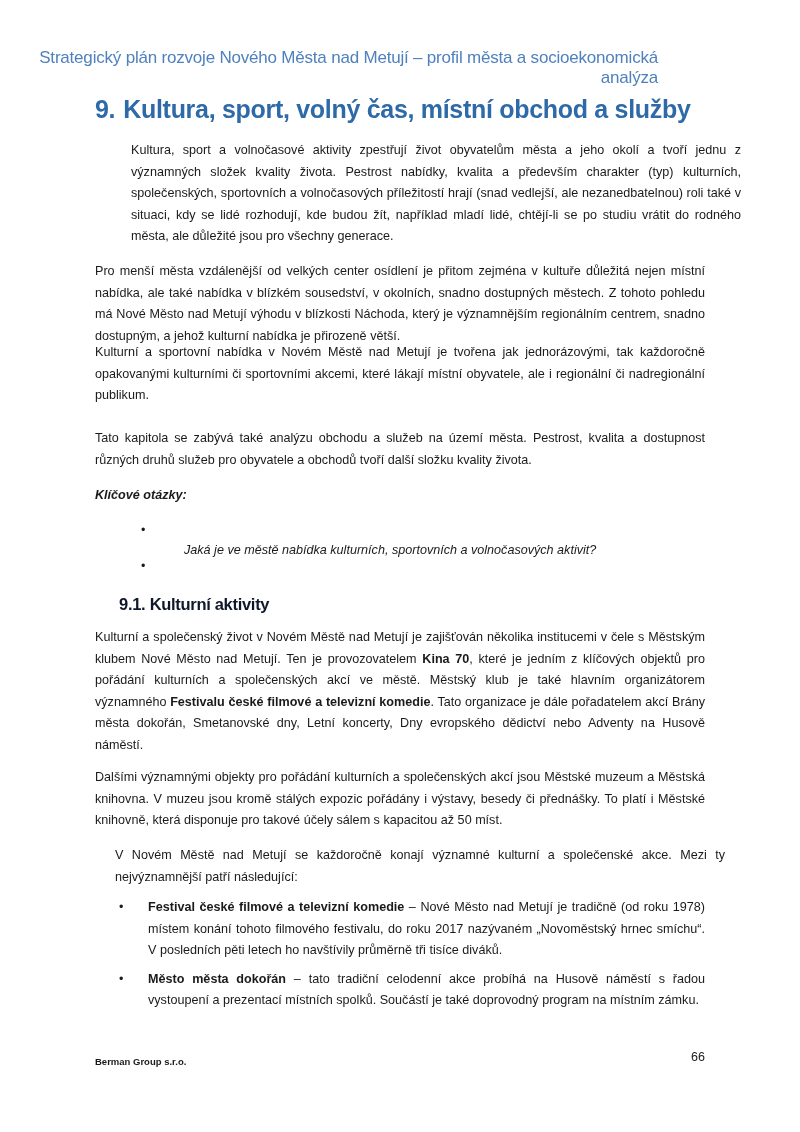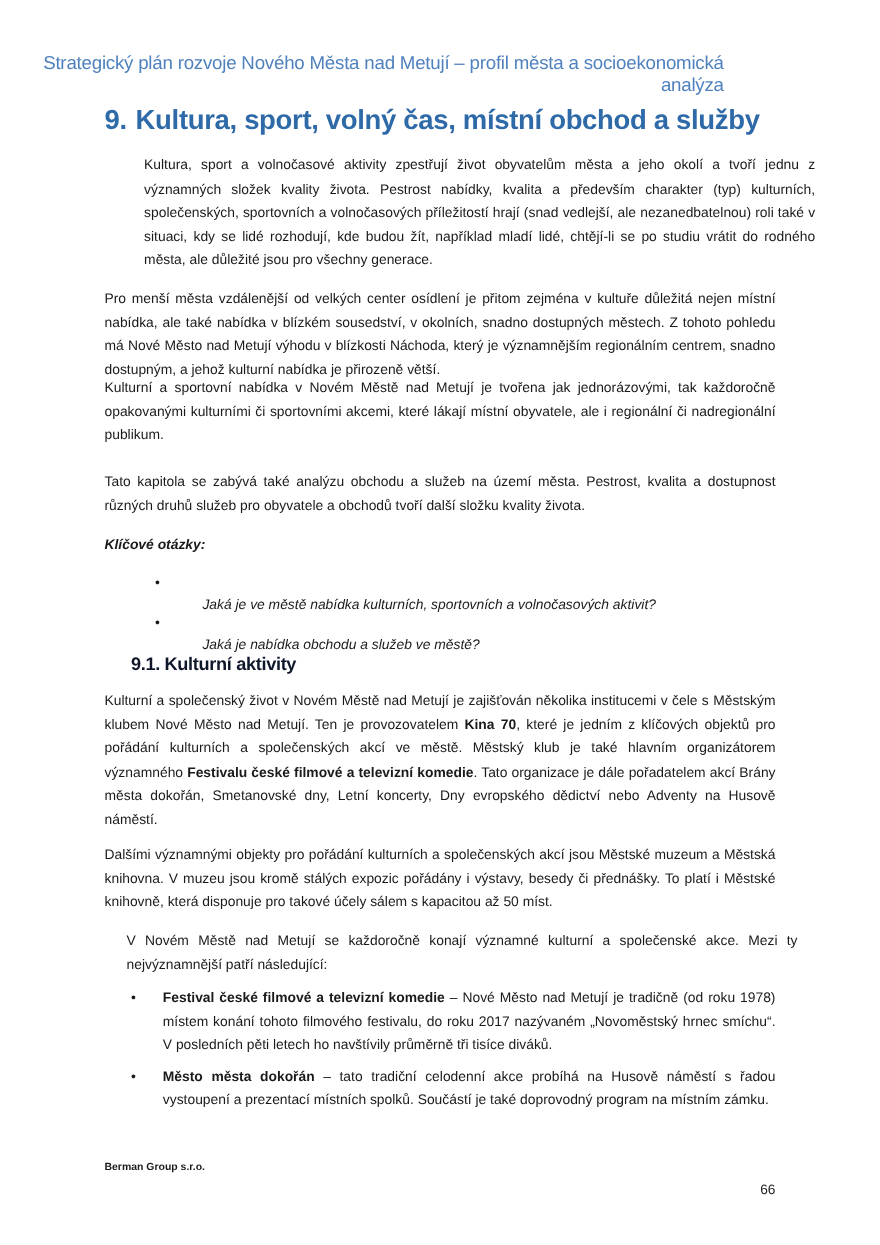--- a/index.html
+++ b/index.html
@@ -39,21 +39,21 @@
   .p6 { top: 767px; }
   .p7 { top: 845px; margin-left: 20px; }
   .e-list { position: absolute; left: 95px; top: 897px; width: 610px; margin: 0; padding: 0; list-style: none; font-size: 12.6px; line-height: 21.6px; }
   .e-list li { position: relative; padding-left: 53px; text-align: justify; margin-bottom: 7px; }
   .e-list li .bullet { position: absolute; left: 24px; top: 0; }
   .e-list b { font-weight: bold; }
   .footer-left {
     position: absolute; top: 1056px; left: 95px; font-size: 9.5px; font-weight: bold; color: #1a1a1a;
   }
   .footer-right {
-    position: absolute; top: 1050px; left: 680px; width: 25px; text-align: right; font-size: 12.5px; color: #1a1a1a; margin-top: 24px;
+    position: absolute; top: 1050px; left: 680px; width: 25px; text-align: right; font-size: 12.5px; color: #1a1a1a;
   }
 </style>
 </head>
 <body>
 
 <div class="running-header">Strategický plán rozvoje Nového Města nad Metují – profil města a socioekonomická analýza</div>
 
 <div class="h1">
   <span class="num">9.</span><span>Kultura, sport, volný čas, místní obchod a služby</span>
 </div>
@@ -73,21 +73,20 @@
 
 <div class="content kq">Klíčové otázky:</div>
 
 <ul class="q-list">
   <li>
     <span class="bullet">•</span>
     <span class="qtext">Jaká je ve městě nabídka kulturních, sportovních a volnočasových aktivit?</span>
   </li>
   <li>
     <span class="bullet">•</span>
-    <span class="qtext">Jaká je nabídka obchodu a služeb ve městě?</span>
   </li>
 </ul>
 
 <div class="h2">
   <span>9.1.</span>&nbsp;<span>Kulturní aktivity</span>
 </div>
 
 <div class="content p5">
   <p><span>Kulturní a společenský život v Novém Městě nad Metují je zajišťován několika institucemi v čele s Městským klubem Nové Město nad Metují. Ten je provozovatelem </span><b>Kina 70</b><span>, které je jedním z klíčových objektů pro pořádání kulturních a společenských akcí ve městě. Městský klub je také hlavním organizátorem významného </span><b>Festivalu české filmové a televizní komedie</b><span>. Tato organizace je dále pořadatelem akcí Brány města dokořán, Smetanovské dny, Letní koncerty, Dny evropského dědictví nebo Adventy na Husově náměstí.</span></p>
 </div>

